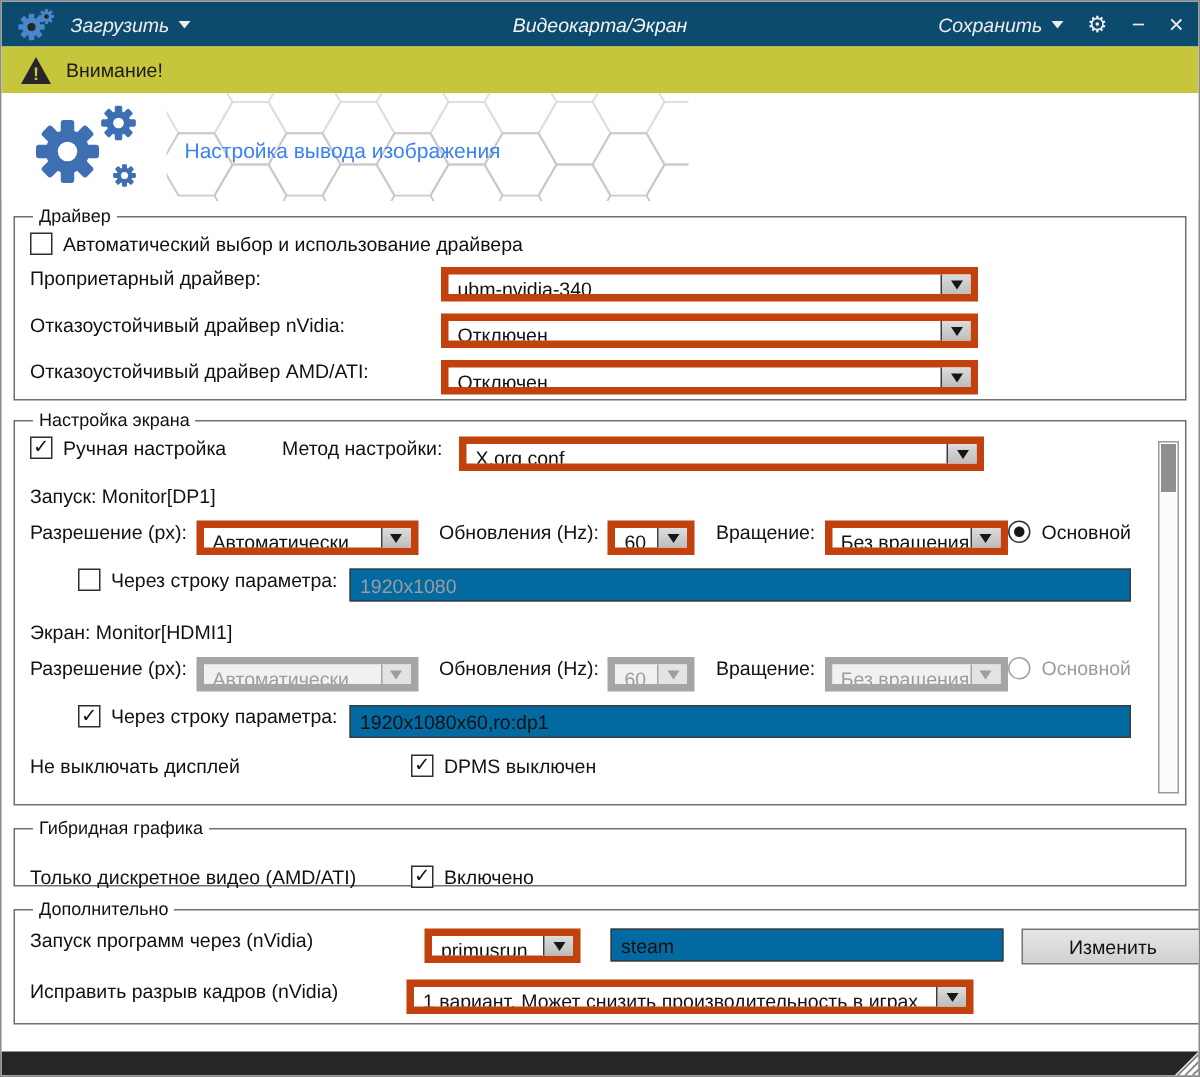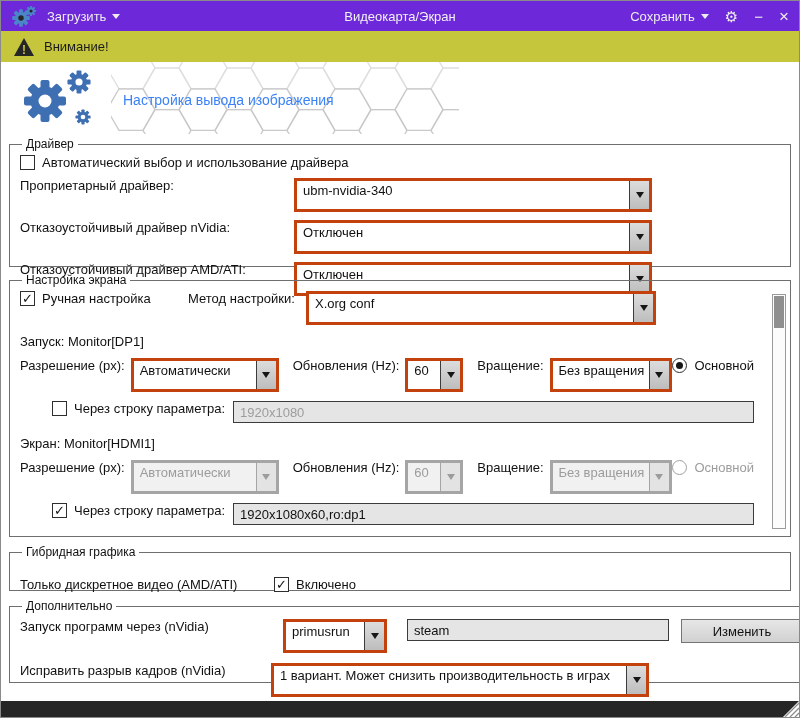--- a/index.html
+++ b/index.html
@@ -7,22 +7,22 @@
   .window {
     position: relative; width: 800px; height: 718px;
     background: #fff; border: 1px solid #8a8a8a; overflow: hidden;
     font-family: "Liberation Sans", "DejaVu Sans", sans-serif;
     font-size: 13px; color: #111;
   }
 
   
   .titlebar {
     position: absolute; top: 0; left: 0; right: 0; height: 30px;
-    background: #6d28d9; color: #ededed;
-    display: flex; align-items: center; gap: 10px; padding: 0 10px;
+    background: #0c4a6e; color: #ededed;
+    display: flex; align-items: center; gap: 10px; padding: 0 10px; font-style: italic;
   }
   .tb-title {
     position: absolute; left: 50%; transform: translateX(-50%);
     color: #f2f2f2; font-size: 13px; white-space: nowrap;
   }
   .tb-right { margin-left: auto; display: flex; align-items: center; gap: 16px; }
   .tb-menu { display: flex; align-items: center; gap: 6px; cursor: default; }
   .tri-down {
     width: 0; height: 0; display: inline-block;
     border-left: 4px solid transparent; border-right: 4px solid transparent;
@@ -60,21 +60,21 @@
   .lbl-268 { width: 268px; flex: none; }
   .lbl-248 { width: 248px; flex: none; }
   .lbl-245 { width: 245px; flex: none; }
   .lbl-112 { width: 112px; flex: none; }
   .ml14 { margin-left: 14px; }
   .ml8 { margin-left: 8px; }
   .mla { margin-left: auto; }
   .grow { flex: 1; }
 
   
-  .combo { display: inline-flex; align-items: stretch; height: 34px; border: 3px solid #c2410c; background: #fff; flex: none; }
+  .combo { display: inline-flex; align-items: stretch; height: 23px; border: 5px solid #c2410c; background: #fff; flex: none; }
   .combo-text { flex: 1; padding: 0 6px; line-height: 20px; white-space: nowrap; overflow: hidden; }
   .combo-btn {
     width: 20px; flex: none; border-left: 1px solid #3c3c3c;
     background: linear-gradient(#dcdcdc, #bdbdbd);
     display: flex; align-items: center; justify-content: center;
   }
   .combo-btn .tri {
     width: 0; height: 0;
     border-left: 4.5px solid transparent; border-right: 4.5px solid transparent;
     border-top: 6px solid #161616;
@@ -95,21 +95,21 @@
   .cb.checked::after { content: "✓"; margin-top: -1px; }
   .cb-label { margin-left: 7px; white-space: nowrap; }
   .radio { width: 15px; height: 15px; flex: none; border: 1px solid #2e2e2e; border-radius: 50%; position: relative; background: #fff; }
   .radio.selected::after { content: ""; position: absolute; left: 3px; top: 3px; right: 3px; bottom: 3px; border-radius: 50%; background: #161616; }
   .radio.disabled { border-color: #a0a0a0; }
   .rlabel { margin-left: 7px; white-space: nowrap; }
   .rlabel.dis { color: #9c9c9c; }
   .radio-group { display: flex; align-items: center; }
 
   
-  .textbox { height: 22px; border: 1px solid #3c3c3c; padding: 0 6px; font: inherit; font-size: 13px; color: #111; background: #e5e5e5; }
+  .textbox { height: 22px; border: 1px solid #3c3c3c; padding: 0 6px; font: inherit; font-size: 13px; color: #111; background: #0369a1; }
   .textbox::placeholder { color: #9c9c9c; opacity: 1; }
   .w262 { width: 262px; }
   .btn {
     height: 24px; width: 122px; flex: none; border: 1px solid #757575;
     background: linear-gradient(#e6e6e6, #d1d1d1);
     font: inherit; font-size: 13px; color: #111; margin-right: 8px;
   }
 
   
   #fs-screen { overflow: hidden; }

